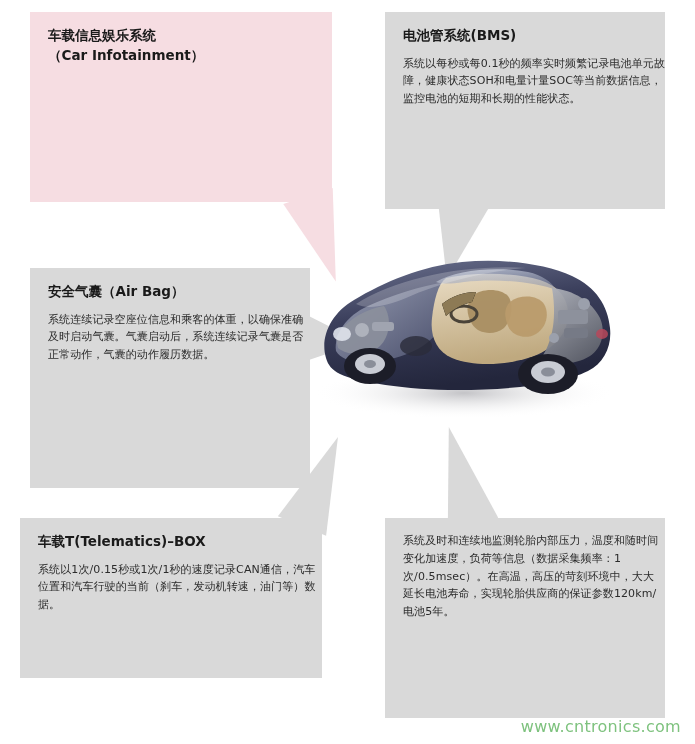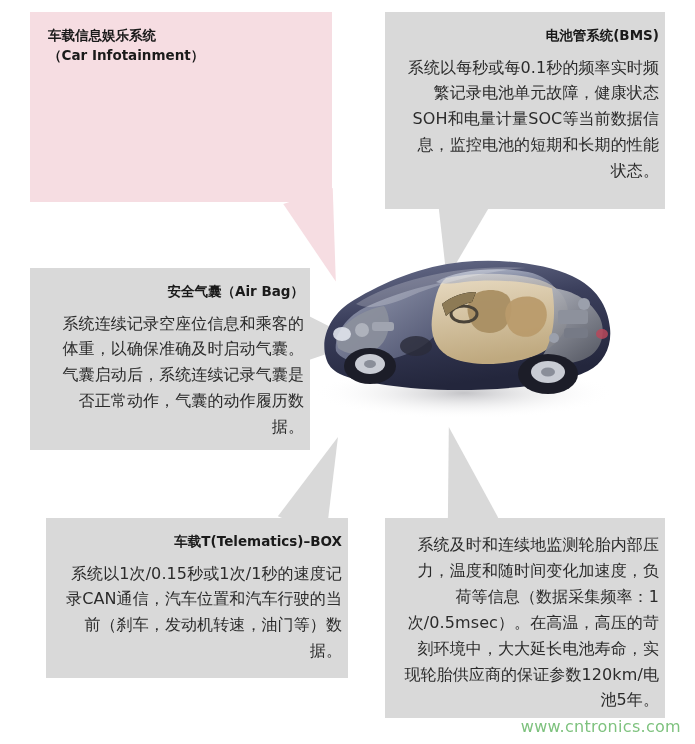--- a/index.html
+++ b/index.html
@@ -17,69 +17,68 @@
   #stage {
     position: relative;
     width: 695px;
     height: 744px;
   }
 
   
   .callout {
     position: absolute;
     box-sizing: border-box;
-    padding: 14px 6px 12px 18px;
+    padding: 14px 0 12px 18px;
     font-size: 12.5px;
     line-height: 1.62;
     color: #231f20;
   }
   .callout .title {
     font-weight: bold;
     font-size: 13.5px;
     line-height: 1.45;
     margin-bottom: 9px;
     color: #1a1a1a;
     white-space: pre-line;
   }
   .callout .body {
-    font-size: 16px;
+    font-size: 11px;
     line-height: 1.62;
     color: #2b2b2b;
     letter-spacing: 0.1px;
   }
 
   .box-pink {
     background: #f6dde2;
   }
   .box-grey {
     background: #d9d9d9;
-    text-align: right;
   }
 
   
   #box-infotainment {
     left: 30px;
     top: 12px;
     width: 302px;
     height: 190px;
   }
   #box-bms {
     left: 385px;
     top: 12px;
     width: 280px;
     height: 197px;
   }
   #box-airbag {
     left: 30px;
     top: 268px;
     width: 280px;
-    height: 182px;
+    height: 220px;
   }
   #box-tbox {
-    left: 46px;
+    left: 20px;
     top: 518px;
     width: 302px;
     height: 160px;
   }
   #box-tpms {
     left: 385px;
     top: 518px;
     width: 280px;
     height: 200px;
   }

